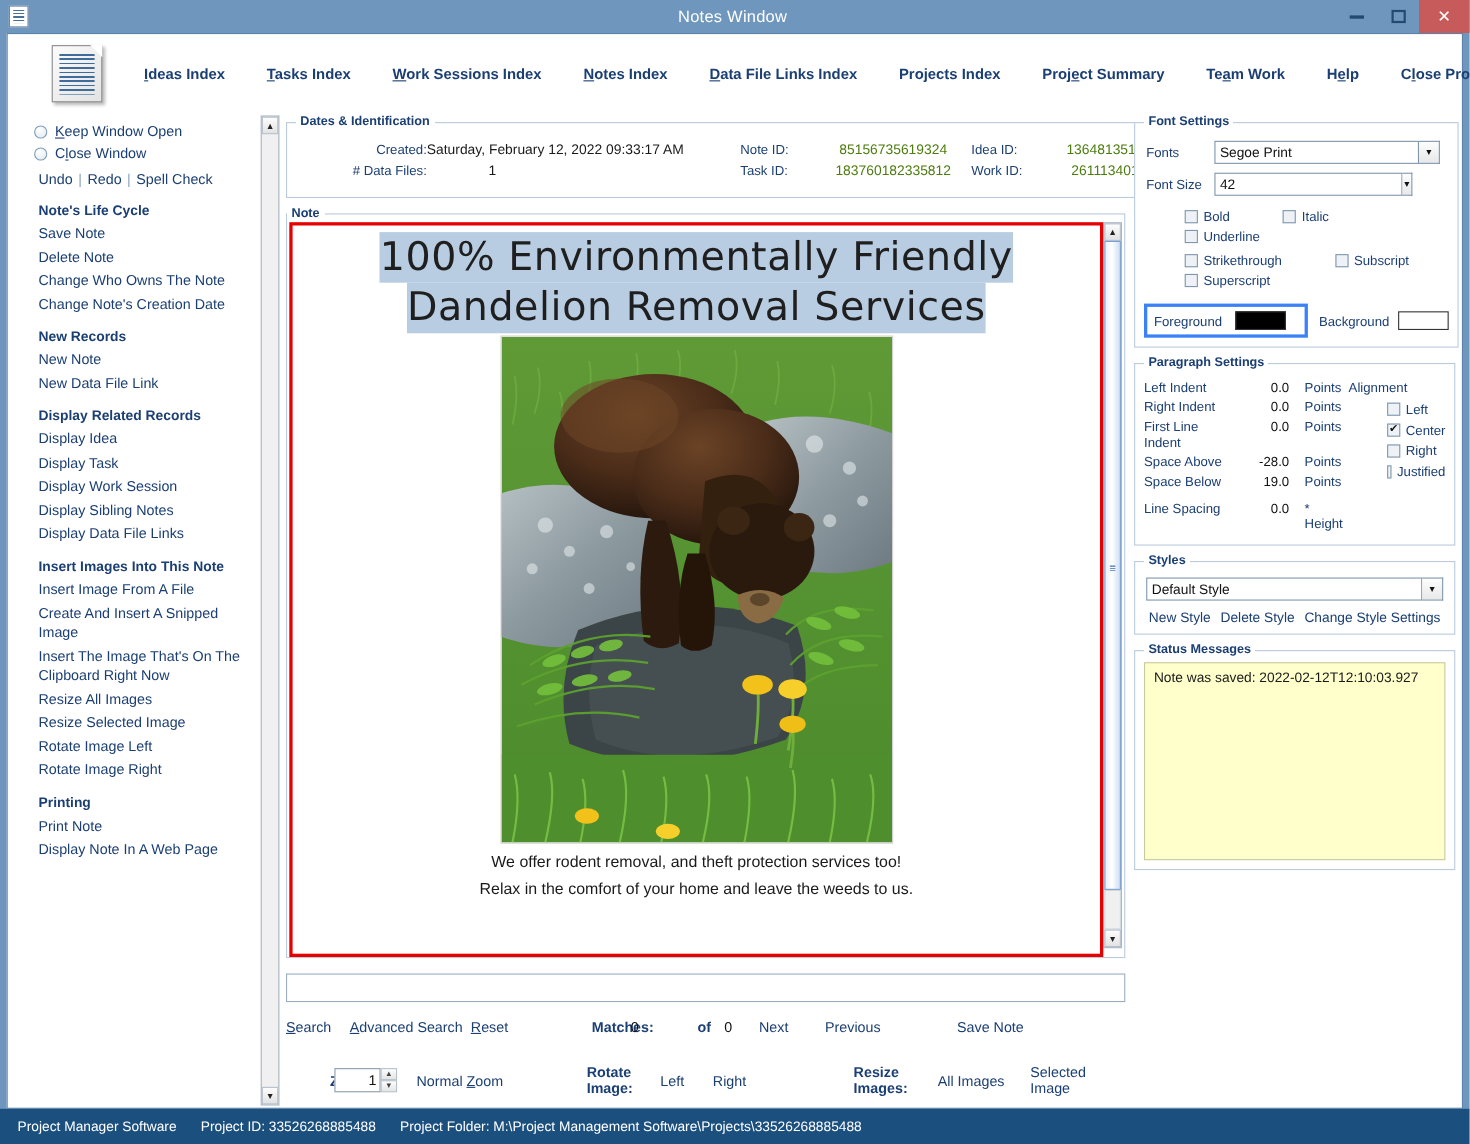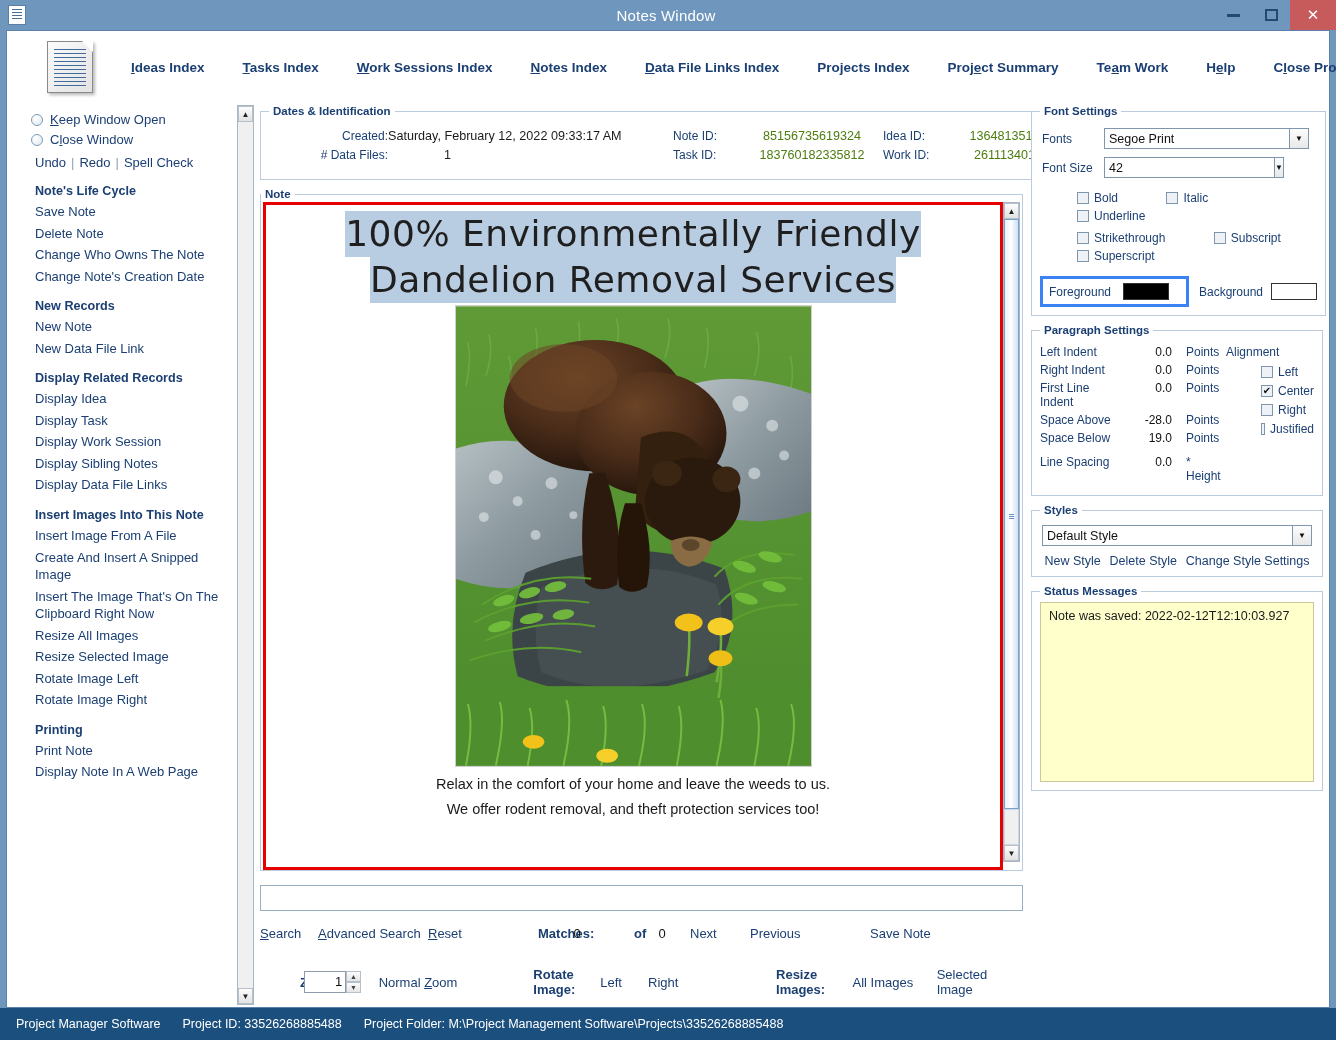--- a/index.html
+++ b/index.html
@@ -449,22 +449,22 @@
                 <ellipse cx="234" cy="318" rx="14" ry="9" fill="#f2c21a"></ellipse>
                 <path d="M262 378 q6 -34 4 -54" stroke="#6fae3a" stroke-width="2.6" fill="none"></path>
                 <ellipse cx="266" cy="322" rx="13" ry="9" fill="#f7cf2a"></ellipse>
                 <path d="M264 394 q4 -24 2 -38" stroke="#6fae3a" stroke-width="2.6" fill="none"></path>
                 <ellipse cx="266" cy="354" rx="12" ry="8" fill="#efbe17"></ellipse>
                 <ellipse cx="78" cy="438" rx="11" ry="7" fill="#f2c21a"></ellipse>
                 <ellipse cx="152" cy="452" rx="11" ry="7" fill="#f7cf2a"></ellipse>
               </g>
             </svg>
 
+            <div class="cap">We offer rodent removal, and theft protection services too!</div>
             <div class="cap">Relax in the comfort of your home and leave the weeds to us.</div>
-            <div class="cap">We offer rodent removal, and theft protection services too!</div>
           </div>
 
           <div id="note-sb">
             <div class="sb-arrow">▲</div>
             <div class="thumb"></div>
             <div class="gap"></div>
             <div class="sb-arrow">▼</div>
           </div>
         </div>
       </fieldset>

